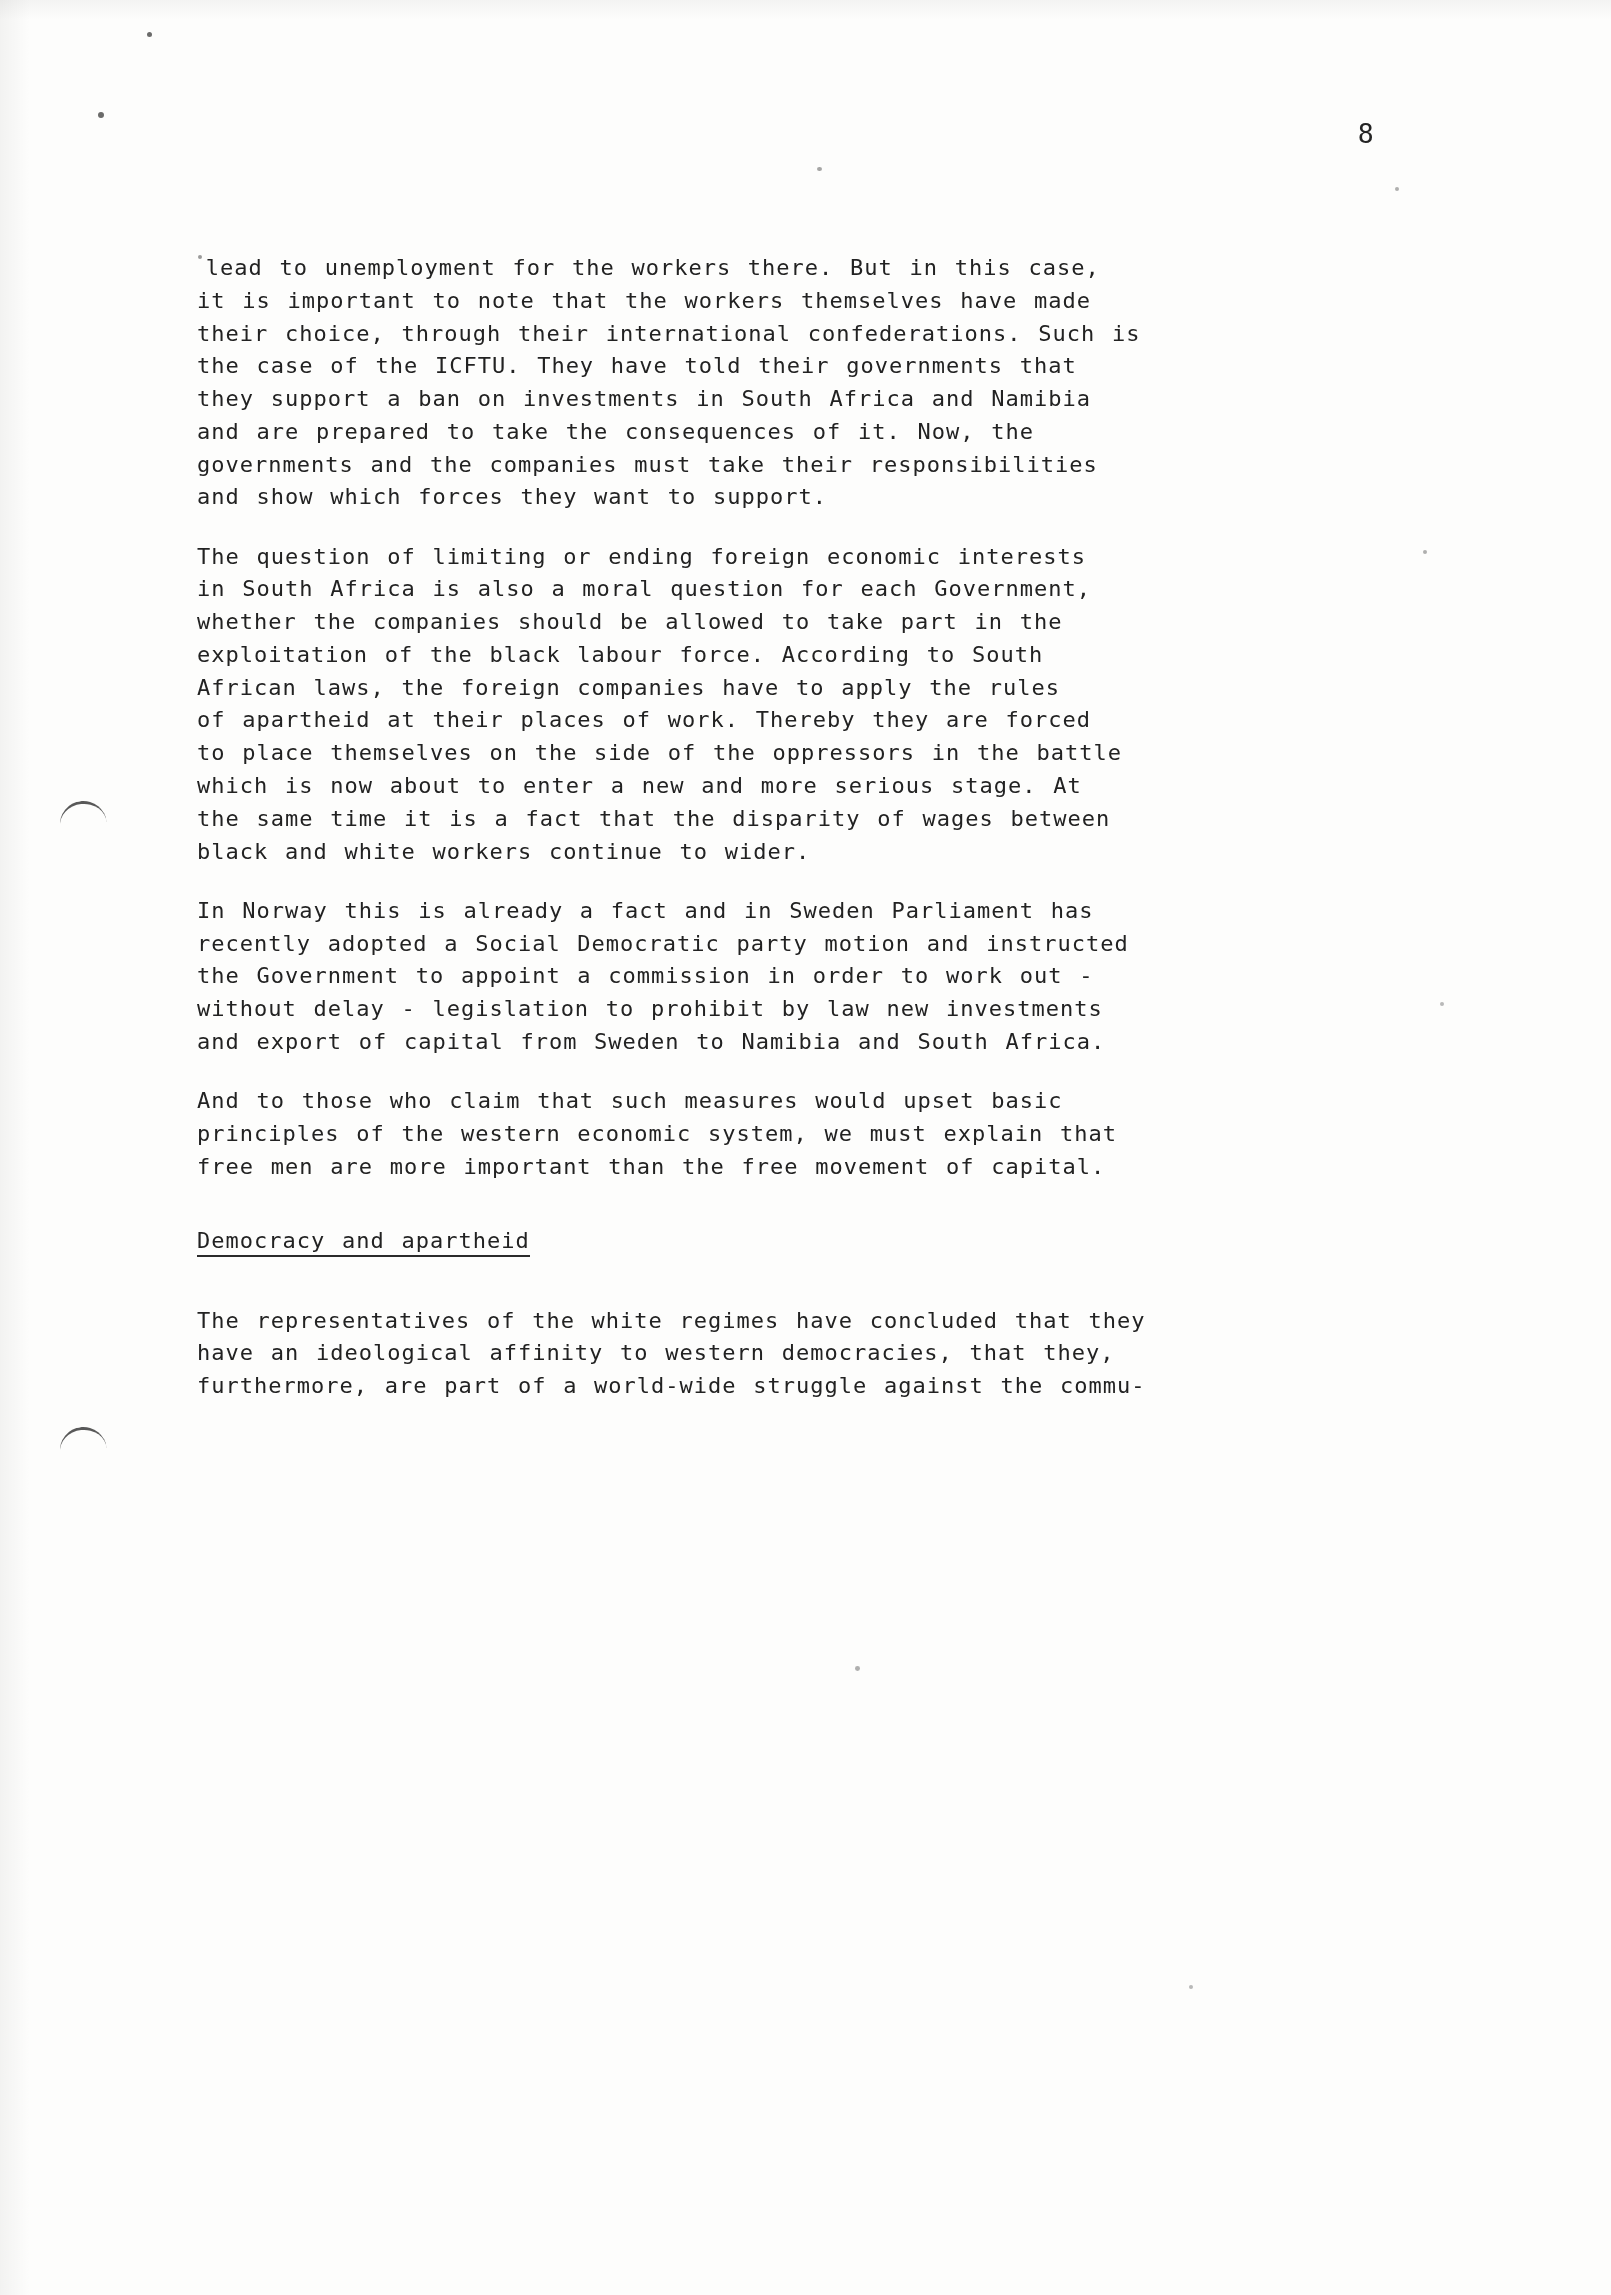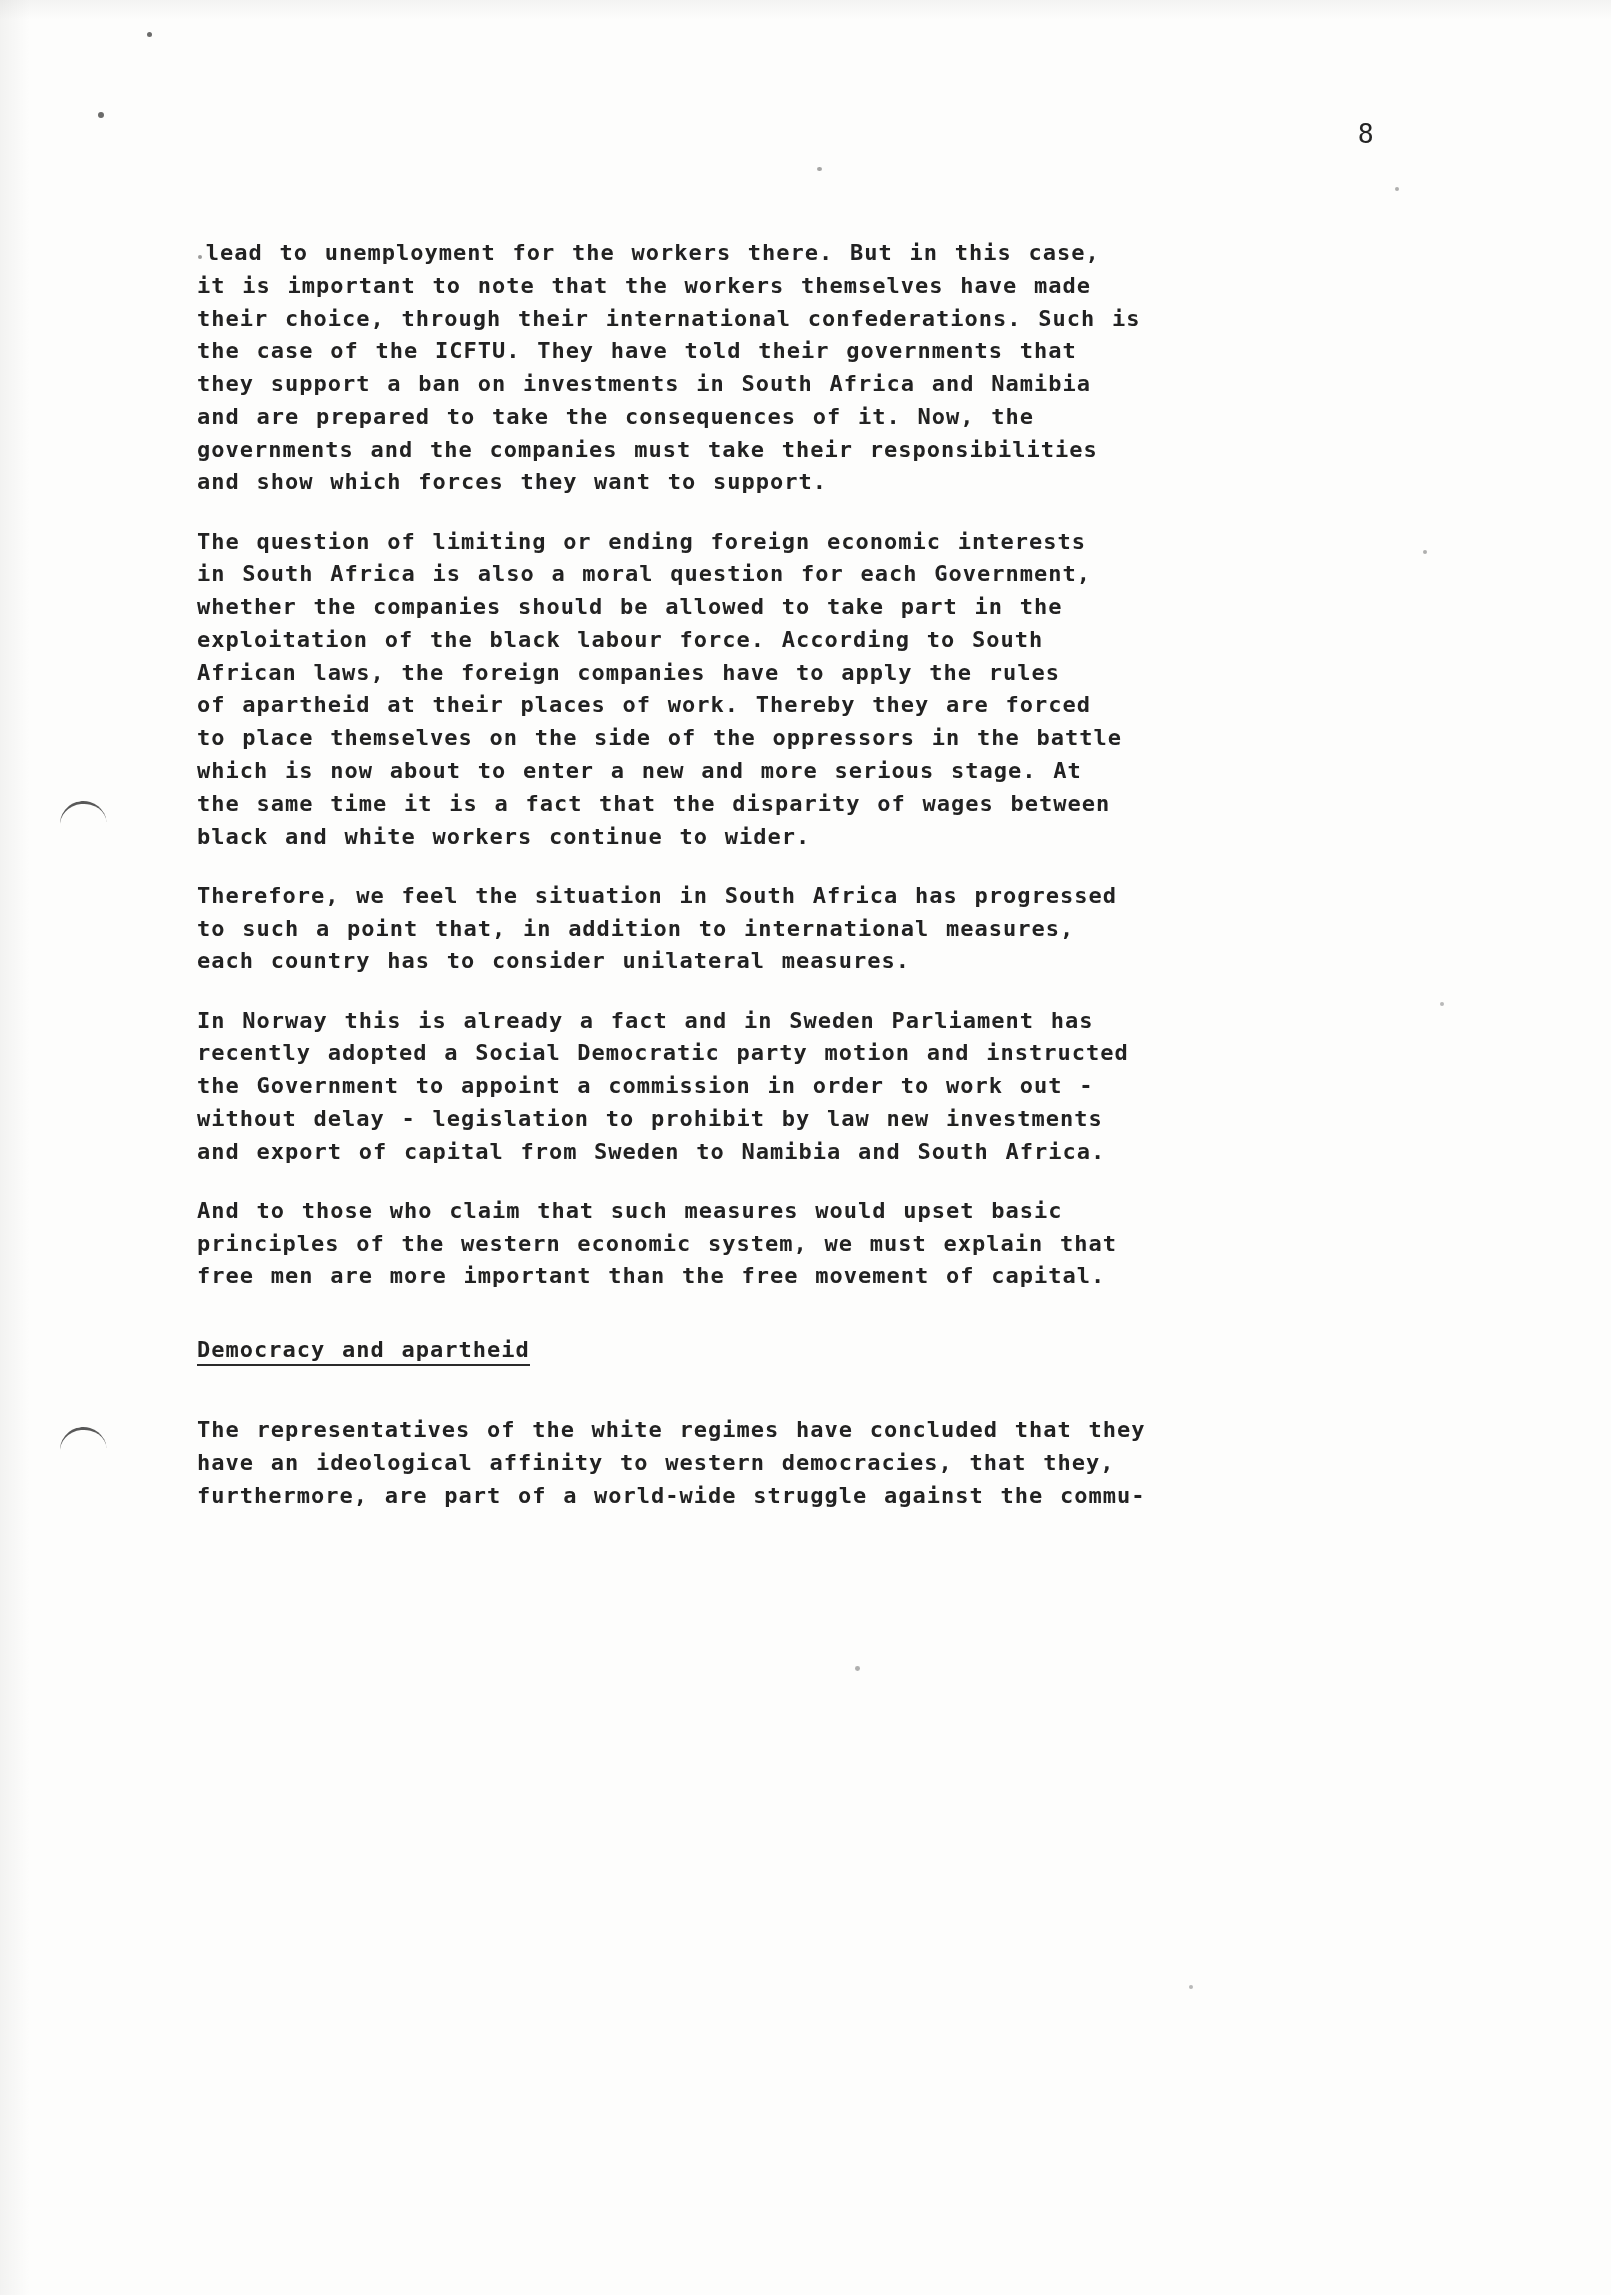--- a/index.html
+++ b/index.html
@@ -72,23 +72,22 @@
     border-radius: 29.5px 29.5px 0 0;
     transform: rotate(-6deg);
     opacity: .85;
   }
   .arc.a1 { left: 59px; top: 801px; }
   .arc.a2 { left: 59px; top: 1427px; }
 
   .body-col {
     position: absolute;
     left: 197px;
-    top: 237px;
+    top: 252px;
     width: 1327px;
-    font-weight: bold;
   }
   .para {
     font-size: 22px;
     line-height: 1.49;
     letter-spacing: 1px;
     word-spacing: 2.5px;
     margin: 0 0 26.5px 0;
     white-space: pre-wrap;
     color: #222;
   }
@@ -145,23 +144,20 @@
 in South Africa is also a moral question for each Government,
 whether the companies should be allowed to take part in the
 exploitation of the black labour force. According to South
 African laws, the foreign companies have to apply the rules
 of apartheid at their places of work. Thereby they are forced
 to place themselves on the side of the oppressors in the battle
 which is now about to enter a new and more serious stage. At
 the same time it is a fact that the disparity of wages between
 black and white workers continue to wider.</p>
 
-    <p class="para">Therefore, we feel the situation in South Africa has progressed
-to such a point that, in addition to international measures,
-each country has to consider unilateral measures.</p>
 
     <p class="para">In Norway this is already a fact and in Sweden Parliament has
 recently adopted a Social Democratic party motion and instructed
 the Government to appoint a commission in order to work out -
 without delay - legislation to prohibit by law new investments
 and export of capital from Sweden to Namibia and South Africa.</p>
 
     <p class="para">And to those who claim that such measures would upset basic
 principles of the western economic system, we must explain that
 free men are more important than the free movement of capital.</p>

